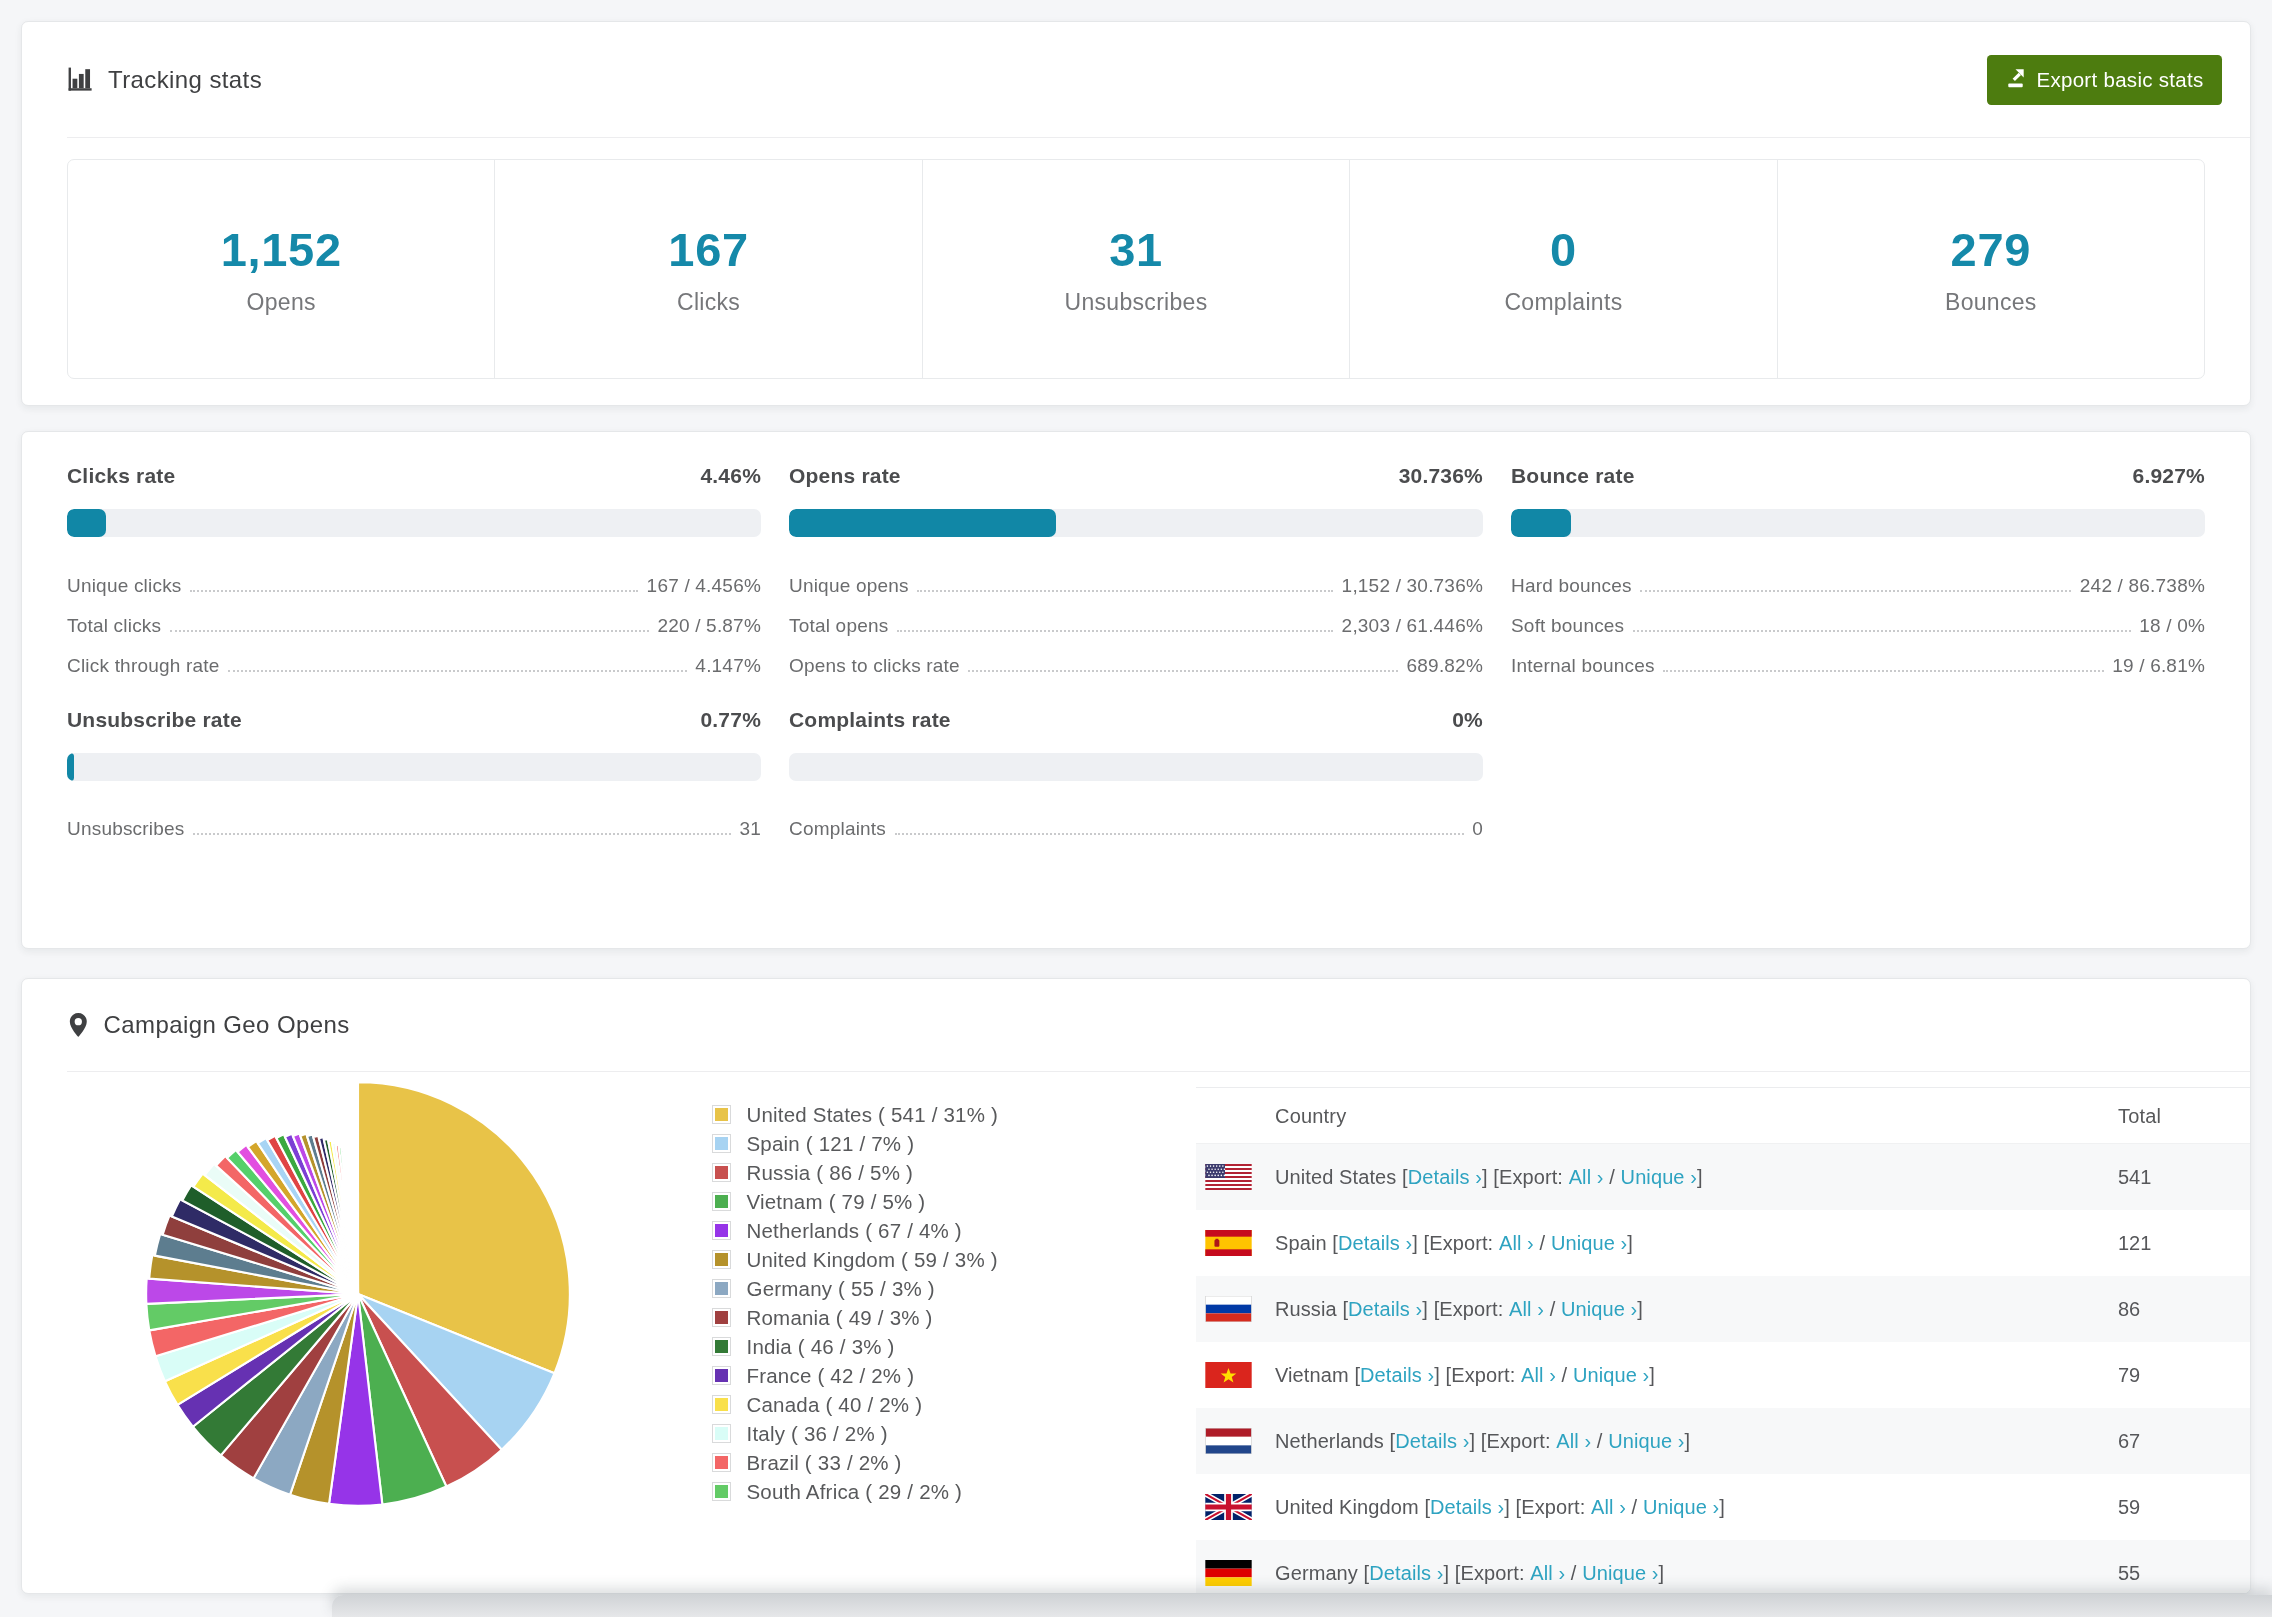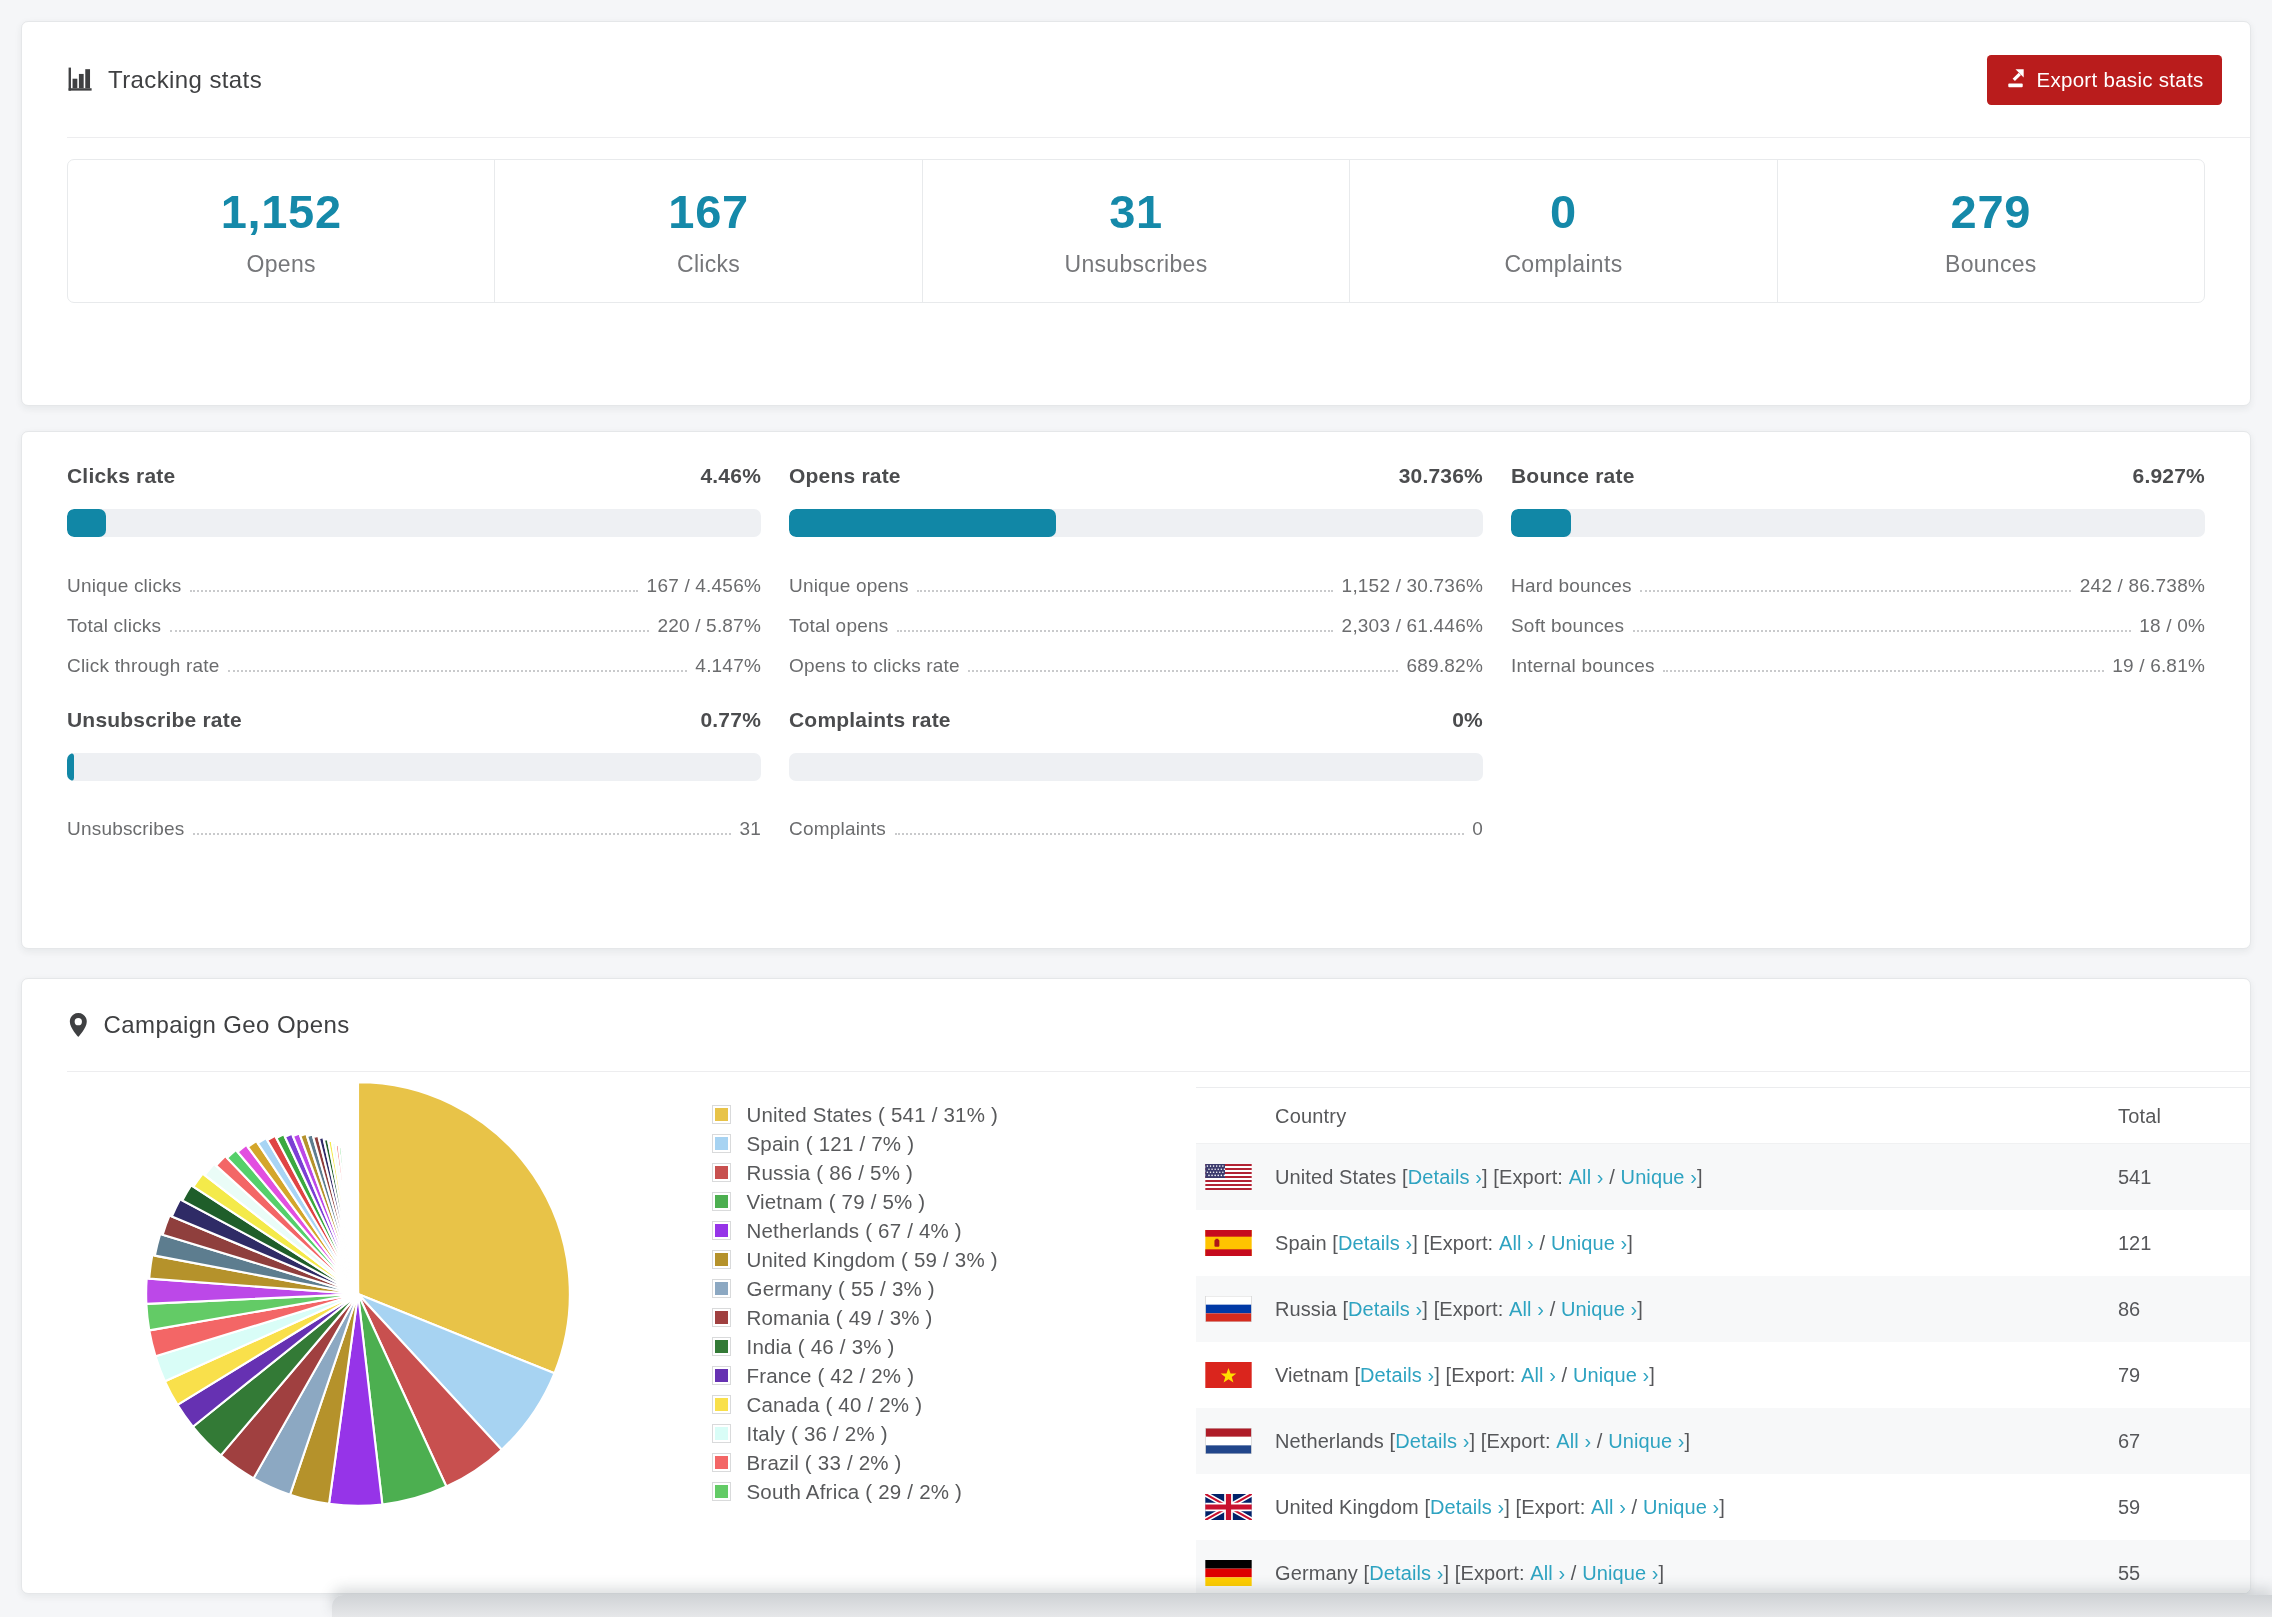--- a/index.html
+++ b/index.html
@@ -27,31 +27,31 @@
   }
   #card-tracking .card-header { height: 116px; }
   .card-title {
     display: flex; align-items: center; gap: 14px;
     font-size: 24px; color: #3f4042; letter-spacing: 0.4px;
   }
   .card-title svg { display: block; }
   .btn-export {
     margin-left: auto;
     display: flex; align-items: center; gap: 10px;
-    background: #b91c1c; color: #fff;
+    background: #4d7c0f; color: #fff;
     font-size: 20.5px; letter-spacing: 0.3px;
     padding: 12px 18.4px; border-radius: 4.2px;
     border: none; cursor: pointer;
     font-family: inherit;
   }
   
   .stats-strip {
     margin: 21px 45px 0;
     border: 1.4px solid #e8eaec; border-radius: 7px;
-    display: flex; height: 144px;
+    display: flex; height: 220px;
   }
   .stat-cell {
     flex: 1 1 0;
     display: flex; flex-direction: column;
     align-items: center; justify-content: center; gap: 12.7px;
     border-right: 1.4px solid #e8eaec;
   }
   .stat-cell:last-child { border-right: none; }
   .stat-value { font-size: 47px; font-weight: bold; color: #1589a9; letter-spacing: 0.7px; }
   .stat-label { font-size: 23px; color: #76777a; letter-spacing: 0.3px; }

